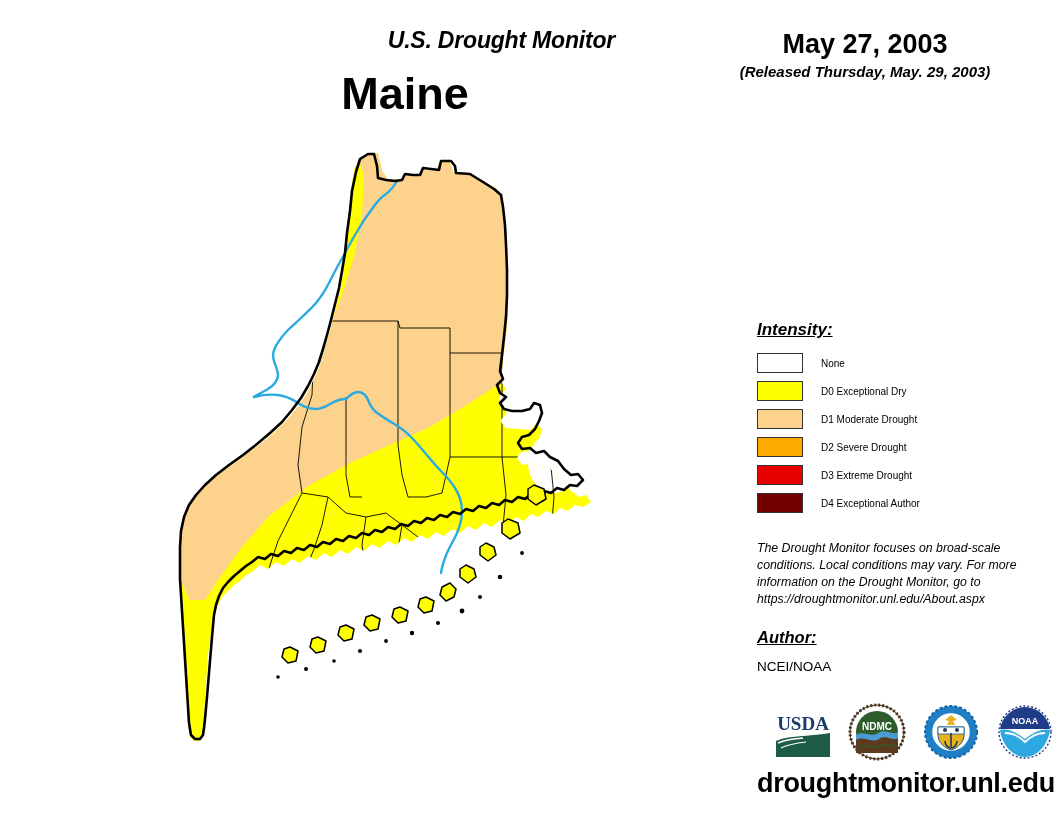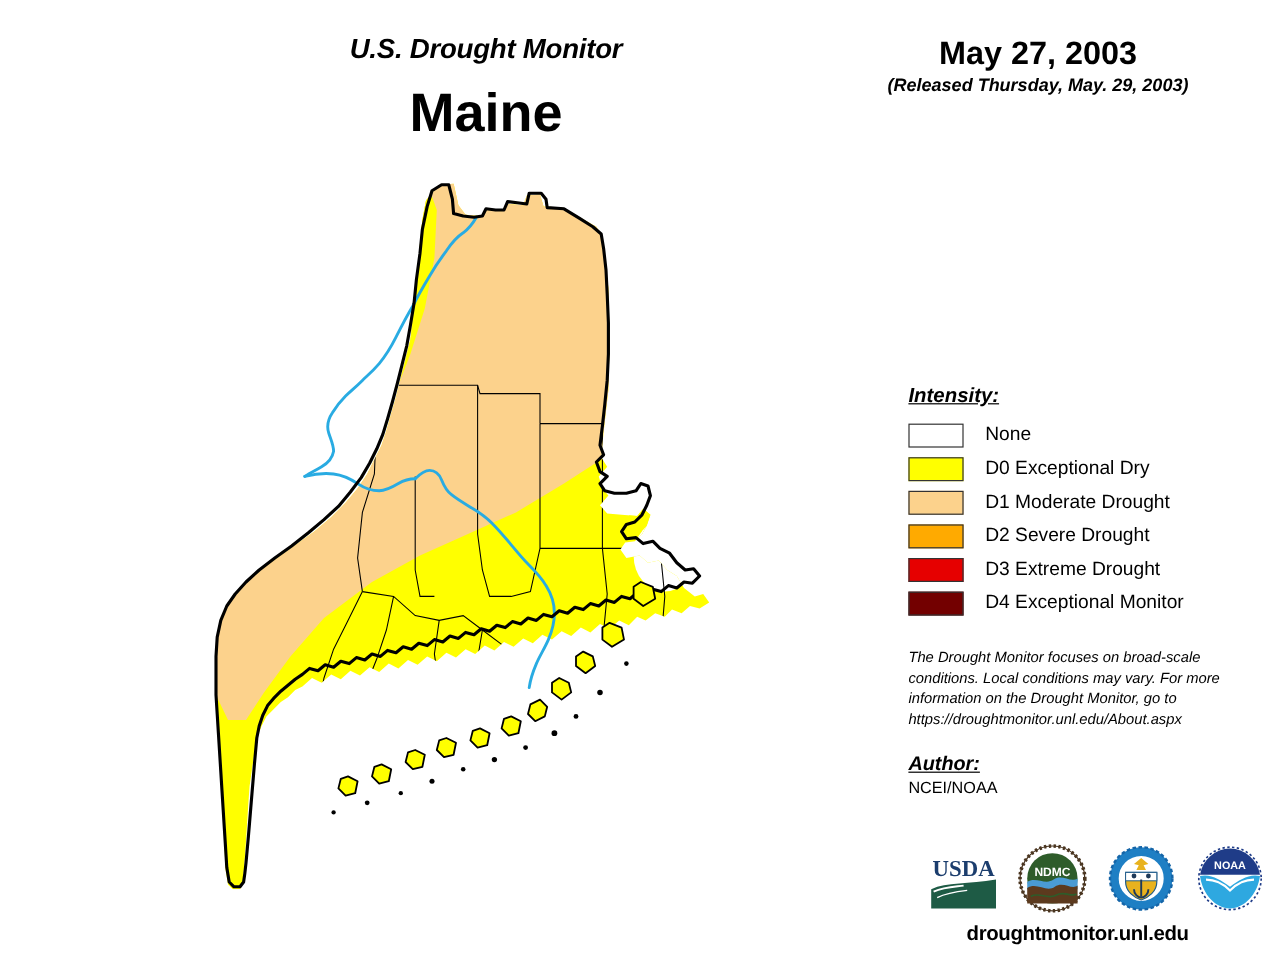--- a/index.html
+++ b/index.html
@@ -23,20 +23,21 @@
     top: 28px;
     width: 420px;
     text-align: center;
   }
   #dm-title {
     font-size: 23px;
     font-weight: bold;
     font-style: italic;
     letter-spacing: -0.2px;
     line-height: 1.05;
+    text-align: right;
   }
   #state-title {
     font-size: 45px;
     font-weight: bold;
     line-height: 1.08;
     margin-top: 18px;
   }
 
   #header-date-block {
     position: absolute;
@@ -95,21 +96,21 @@
   }
   .legend-swatch {
     width: 46px;
     height: 20px;
     border: 1px solid #333333;
     box-sizing: border-box;
     flex: 0 0 auto;
   }
   .legend-label {
     margin-left: 18px;
-    font-size: 16px;
+    font-size: 10px;
     white-space: nowrap;
   }
 
   
   #disclaimer {
     position: absolute;
     left: 757px;
     top: 540px;
     width: 268px;
     font-size: 12.3px;
@@ -122,21 +123,21 @@
     position: absolute;
     left: 757px;
     top: 628px;
     width: 268px;
   }
   #author-heading {
     font-size: 16.5px;
     font-weight: bold;
     font-style: italic;
     text-decoration: underline;
-    margin-bottom: 0;
+    margin-bottom: 10px;
   }
   .author-line {
     font-size: 13.5px;
     line-height: 1.45;
   }
 
   
   #logo-row {
     position: absolute;
     left: 757px;
@@ -149,21 +150,21 @@
     margin-left: 16px;
   }
   .logo { width: 60px; height: 58px; }
 
   #site-url {
     position: absolute;
     left: 757px;
     top: 768px;
     width: 282px;
     text-align: center;
-    font-size: 17px;
+    font-size: 27px;
     font-weight: bold;
     letter-spacing: -0.3px;
   }
 </style>
 </head>
 <body>
 
 <div id="header-title-block">
   <div id="dm-title">U.S. Drought Monitor</div>
   <div id="state-title">Maine</div>
@@ -314,21 +315,21 @@
   <div class="legend-row">
     <span class="legend-swatch" style="background: rgb(255, 170, 0);"></span>
     <span class="legend-label">D2 Severe Drought</span>
   </div>
   <div class="legend-row">
     <span class="legend-swatch" style="background: rgb(230, 0, 0);"></span>
     <span class="legend-label">D3 Extreme Drought</span>
   </div>
   <div class="legend-row">
     <span class="legend-swatch" style="background: rgb(115, 0, 0);"></span>
-    <span class="legend-label">D4 Exceptional Monitor</span>
+    <span class="legend-label">D4 Exceptional Author</span>
   </div>
 </div>
 
 <div id="disclaimer">The Drought Monitor focuses on broad-scale conditions. Local conditions may vary. For more information on the Drought Monitor, go to https://droughtmonitor.unl.edu/About.aspx</div>
 
 <div id="author-panel">
   <div id="author-heading">Author:</div>
   <div class="author-line">NCEI/NOAA</div>
 </div>
 

